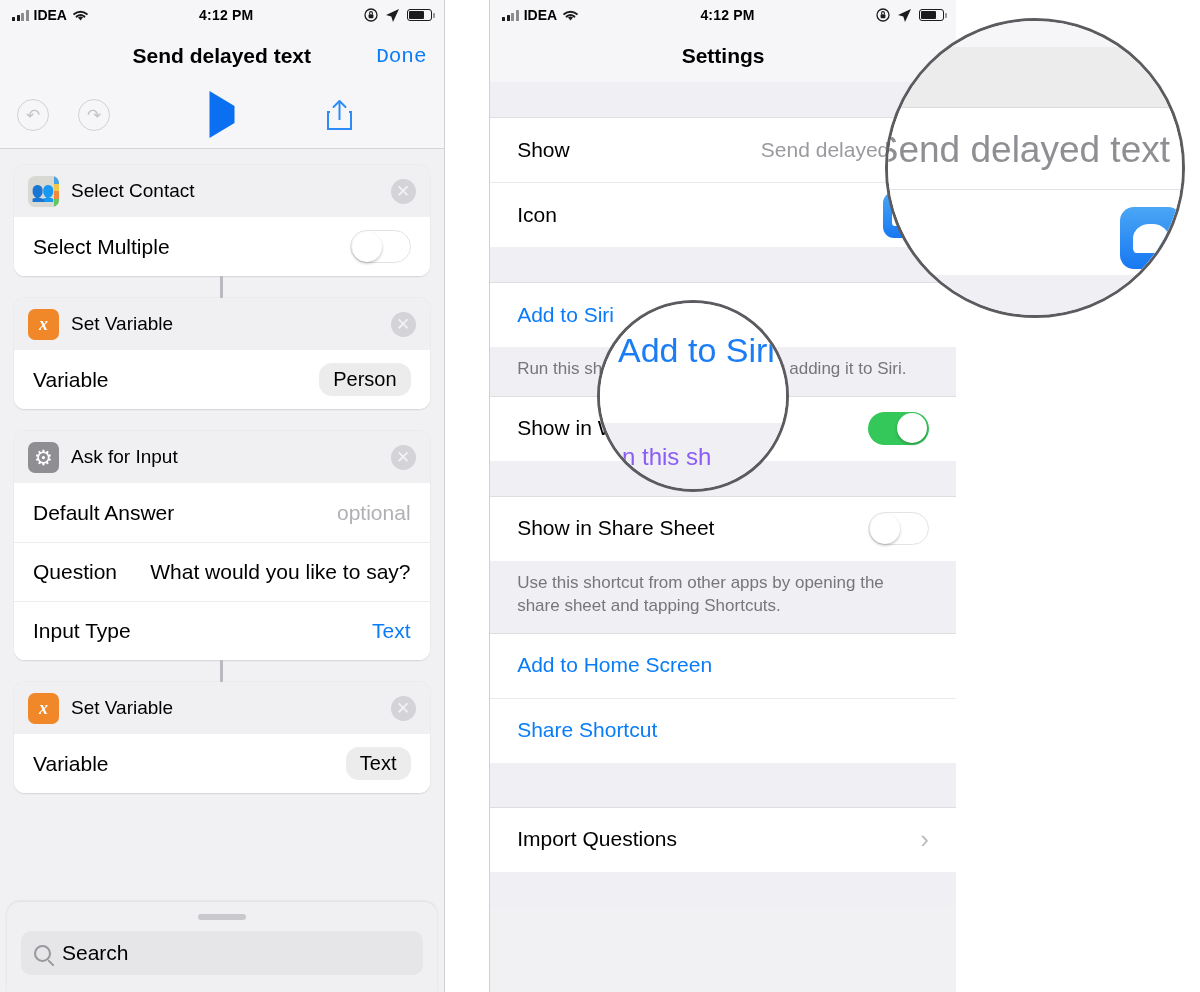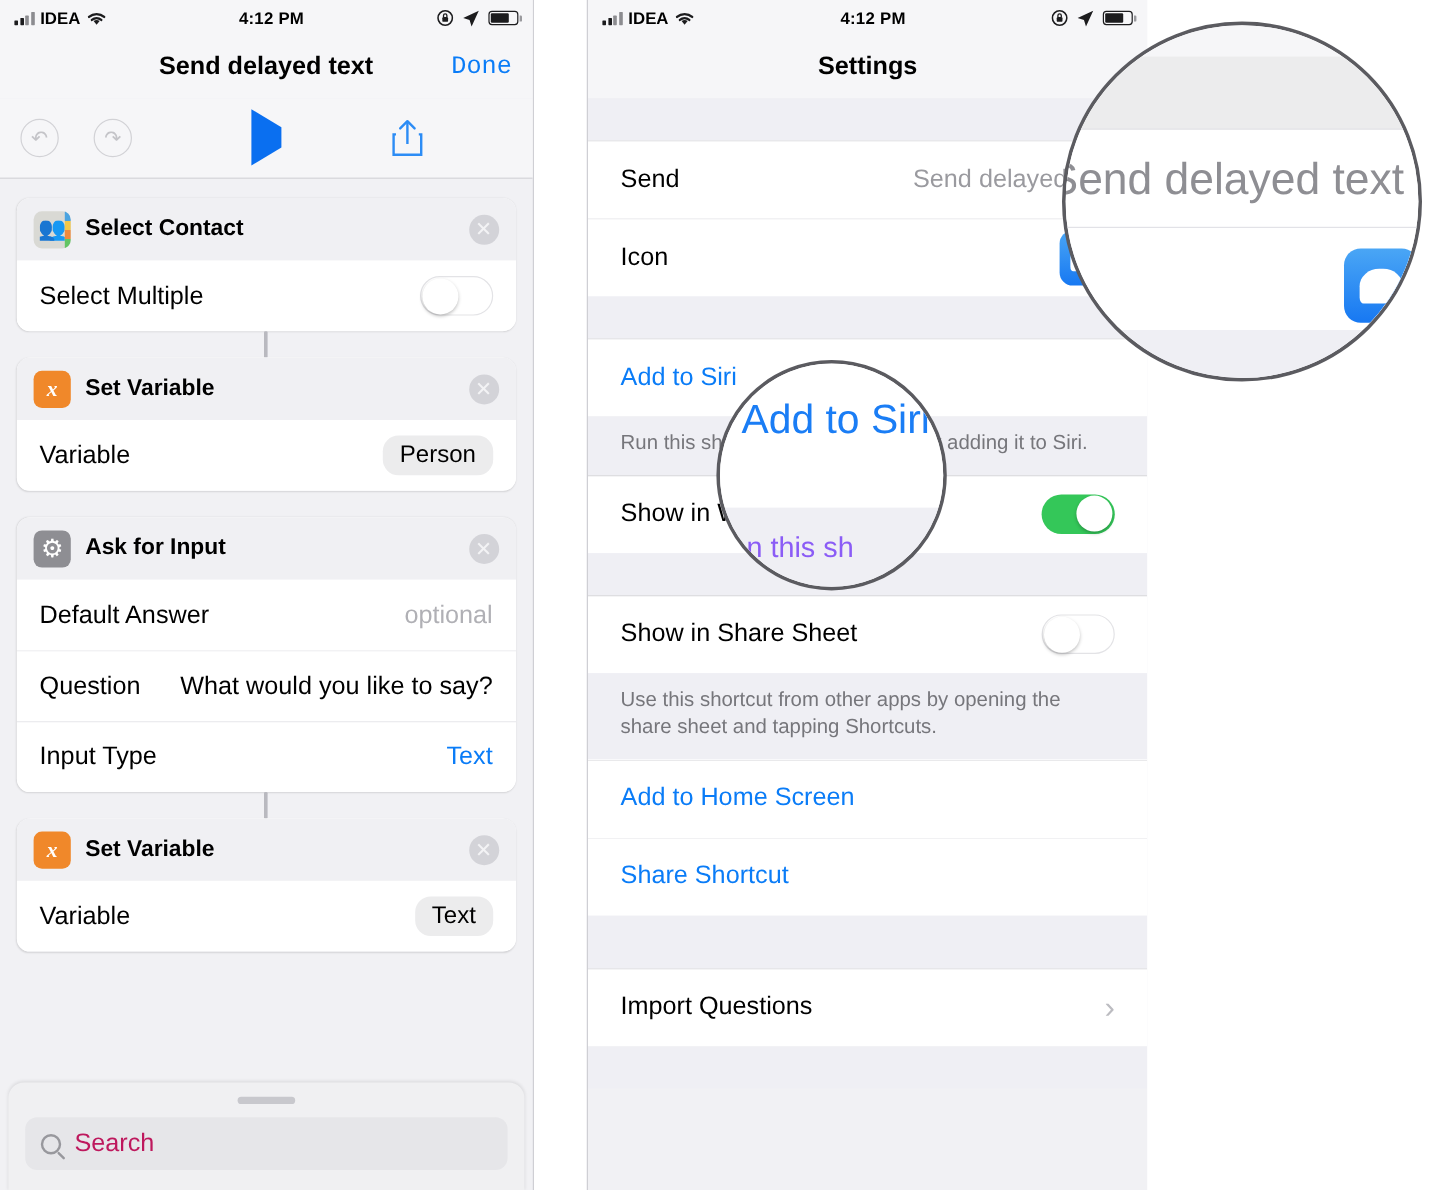--- a/index.html
+++ b/index.html
@@ -83,21 +83,21 @@
   }
   .card-ico { width: 31px; height: 31px; border-radius: 7px; position: relative; flex: none; }
   .ico-contacts { background: #d9d9d4; display:flex; align-items:center; justify-content:center; overflow:hidden; }
   .ico-contacts .people { font-size: 19px; color: #8a8a88; line-height: 1; }
   .ico-contacts .strip { position: absolute; right: 0; top: 0; bottom: 0; width: 5px;
     background: linear-gradient(#4aa3e0 0 25%, #f2c84b 25% 50%, #f08a3c 50% 75%, #63c563 75% 100%); }
   .ico-var { background: #f0882a; display: flex; align-items: center; justify-content: center;
     color: #fff; font-style: italic; font-weight: bold; font-size: 18px; font-family: "Liberation Serif", serif; }
   .ico-gear { background: #8e8e93; display: flex; align-items: center; justify-content: center;
     color: #fff; font-size: 21px; line-height: 1; }
-  .card-title { font-size: 19px; font-weight: bold; color: #000; flex: 1; }
+  .card-title { font-size: 19px; font-weight: normal; color: #000; flex: 1; }
   .close-x {
     width: 25px; height: 25px; border-radius: 50%; background: #d3d3d8;
     color: #f3f3f5; font-size: 17px; display: flex; align-items: center;
     justify-content: center; line-height: 1; flex: none;
   }
   .card-row {
     height: 59px; display: flex; align-items: center; justify-content: space-between;
     padding: 0 19px; font-size: 21px; color: #000; background: #fff;
   }
   .card-row + .card-row { box-shadow: inset 0 .8px 0 #e6e6ea; }
@@ -122,21 +122,21 @@
   
   .drawer {
     position: absolute; left: 7px; right: 7px; bottom: 0; height: 90px;
     background: #f0f0f2; border-radius: 13px 13px 0 0;
     box-shadow: 0 -1px 3px rgba(0,0,0,.09); padding: 0 14px;
   }
   .grabber { width: 48px; height: 6px; border-radius: 3px; background: #c8c8cd; margin: 12px auto 0; }
   .searchbox {
     margin-top: 11px; height: 44px; background: #e6e6e9; border-radius: 10px;
     display: flex; align-items: center; gap: 11px; padding: 0 13px;
-    color: #be185d; font-size: 21px;
+    color: #000000; font-size: 21px;
   }
   .mag { width: 17px; height: 17px; border: 2px solid #98989d; border-radius: 50%; position: relative; flex:none; }
   .mag::after { content:''; position:absolute; right:-6px; bottom:-4px; width:8px; height:2px;
     background:#98989d; transform: rotate(45deg); border-radius:1px; }
 
   
   .settings-scroll { position: relative; }
   .sec-gap { height: 35px; background: #efeff4; }
   .sec-gap.tall { height: 44px; }
   .list { background: #fff; }
@@ -363,21 +363,21 @@
 
     <div class="navbar">
       <span class="nav-title">Settings</span>
     </div>
 
     <div class="settings-scroll">
       <div class="sec-gap"></div>
 
       <div class="list">
         <div class="srow top">
-          <span>Send</span>
+          <span>Show</span>
           <span class="ph">Send delayed text</span>
         </div>
         <div class="srow">
           <span>Icon</span>
           <span class="msg-ico">
             <span class="bubble"></span>
           </span>
         </div>
       </div>
 

